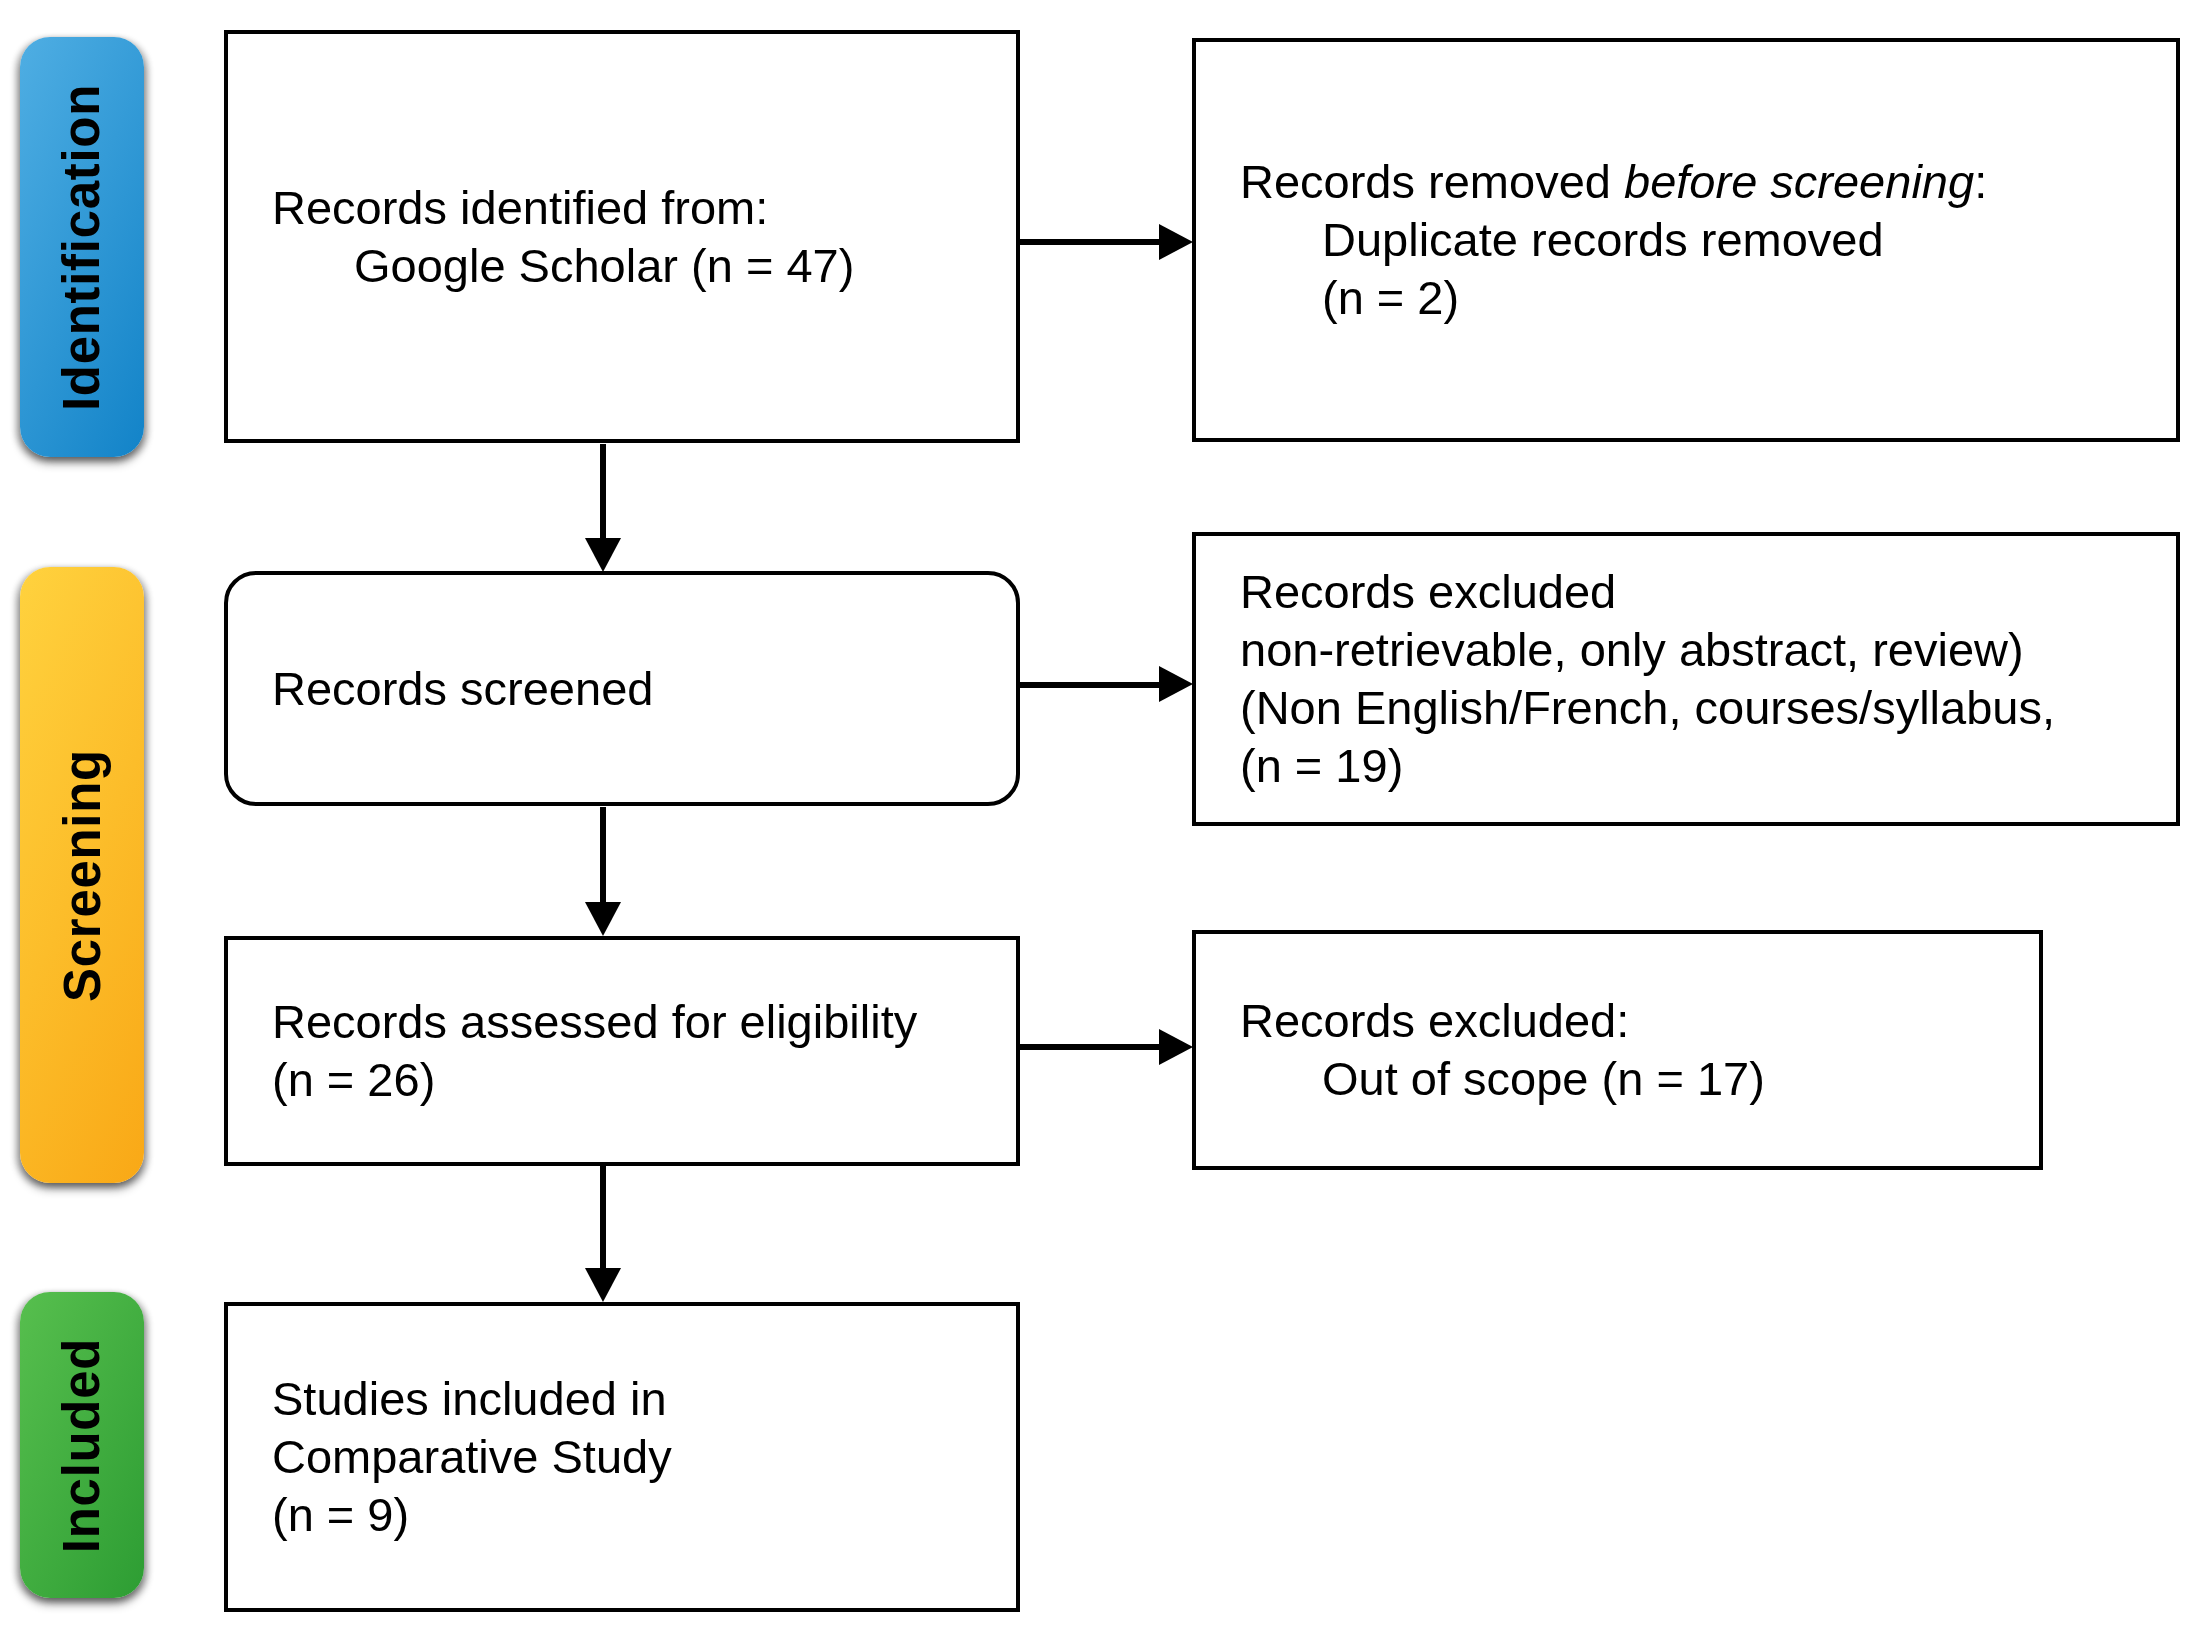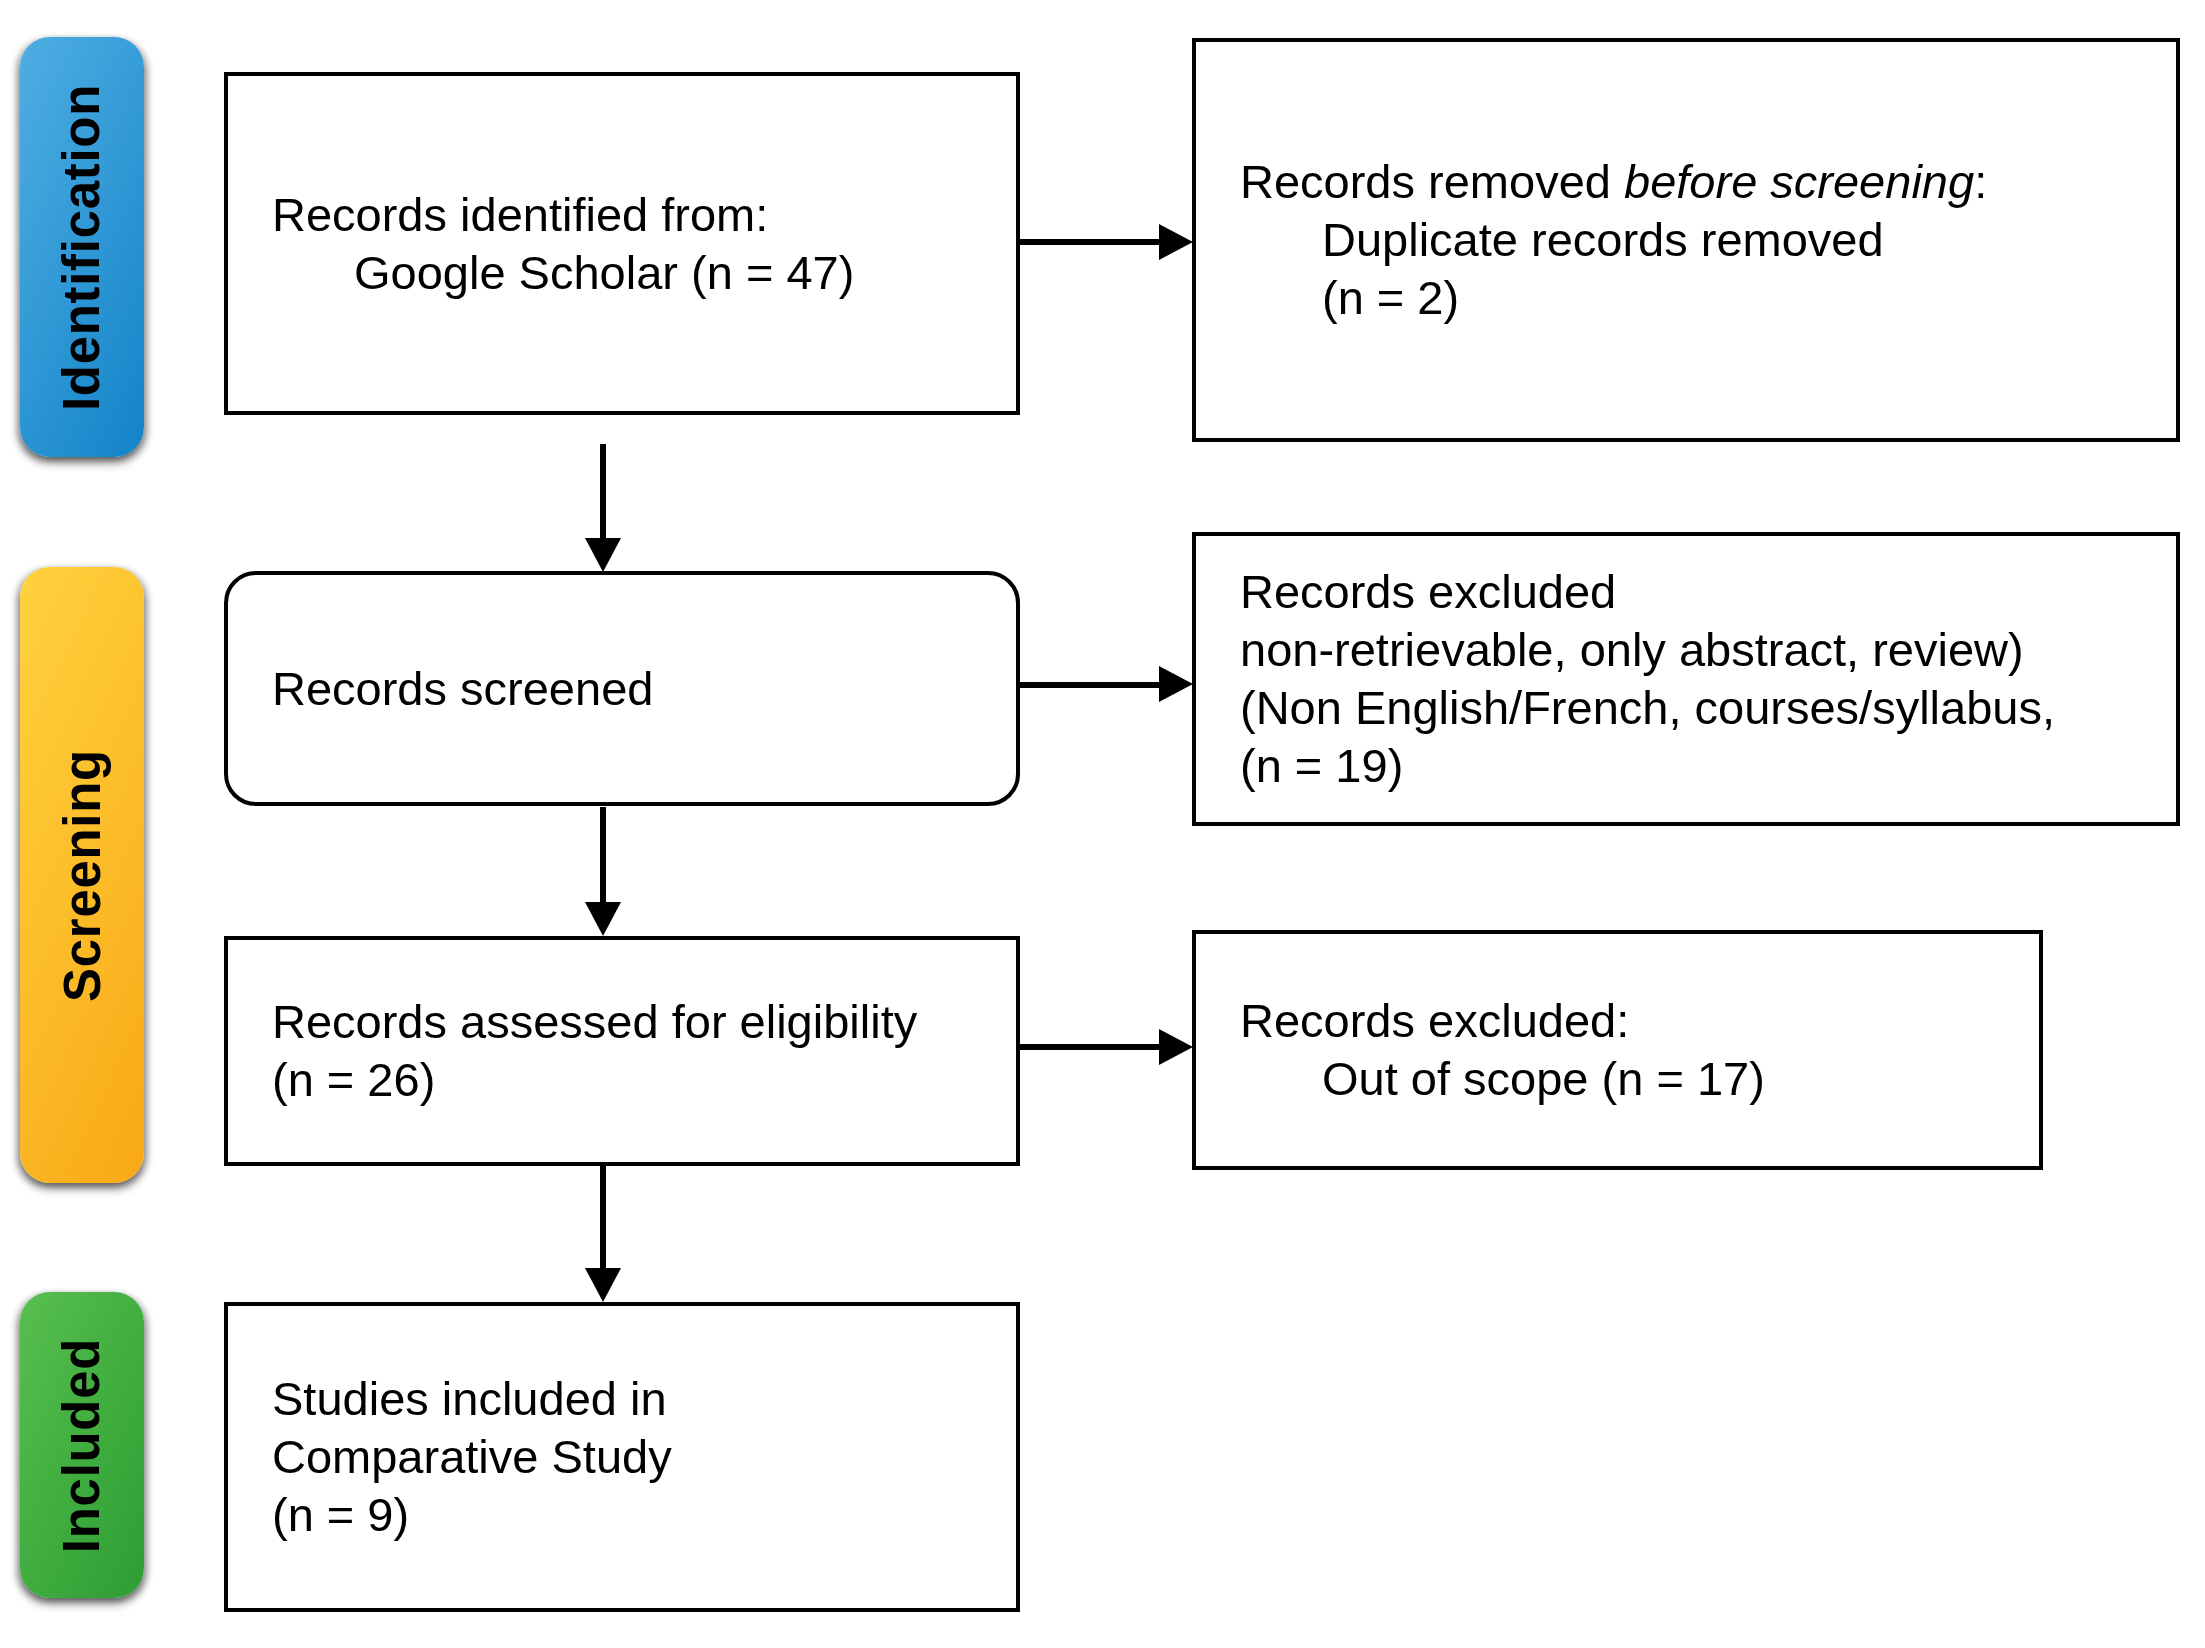--- a/index.html
+++ b/index.html
@@ -62,21 +62,21 @@
     padding-left: 44px;
     padding-right: 10px;
     font-size: 47px;
     line-height: 58px;
     color: var(--text, #000);
   }
   .line { white-space: nowrap; }
   .line.indent { margin-left: 82px; }
   .italic { font-style: italic; }
 
-  #box-identified           { left: 224px;  top: 30px;   width: 796px; height: 343px; margin-top: 42px; }
+  #box-identified           { left: 224px;  top: 30px;   width: 796px; height: 413px; }
   #box-screened             { left: 224px;  top: 571px;  width: 796px; height: 235px; border-radius: 32px; }
   #box-assessed             { left: 224px;  top: 936px; width: 796px; height: 230px; }
   #box-included             { left: 224px;  top: 1302px; width: 796px; height: 310px; }
   #box-removed              { left: 1192px; top: 38px;   width: 988px; height: 404px; }
   #box-excluded-screening   { left: 1192px; top: 532px;  width: 988px; height: 294px; }
   #box-excluded-eligibility { left: 1192px; top: 930px; width: 851px; height: 240px; }
 
   
   .varrow-shaft {
     position: absolute;

